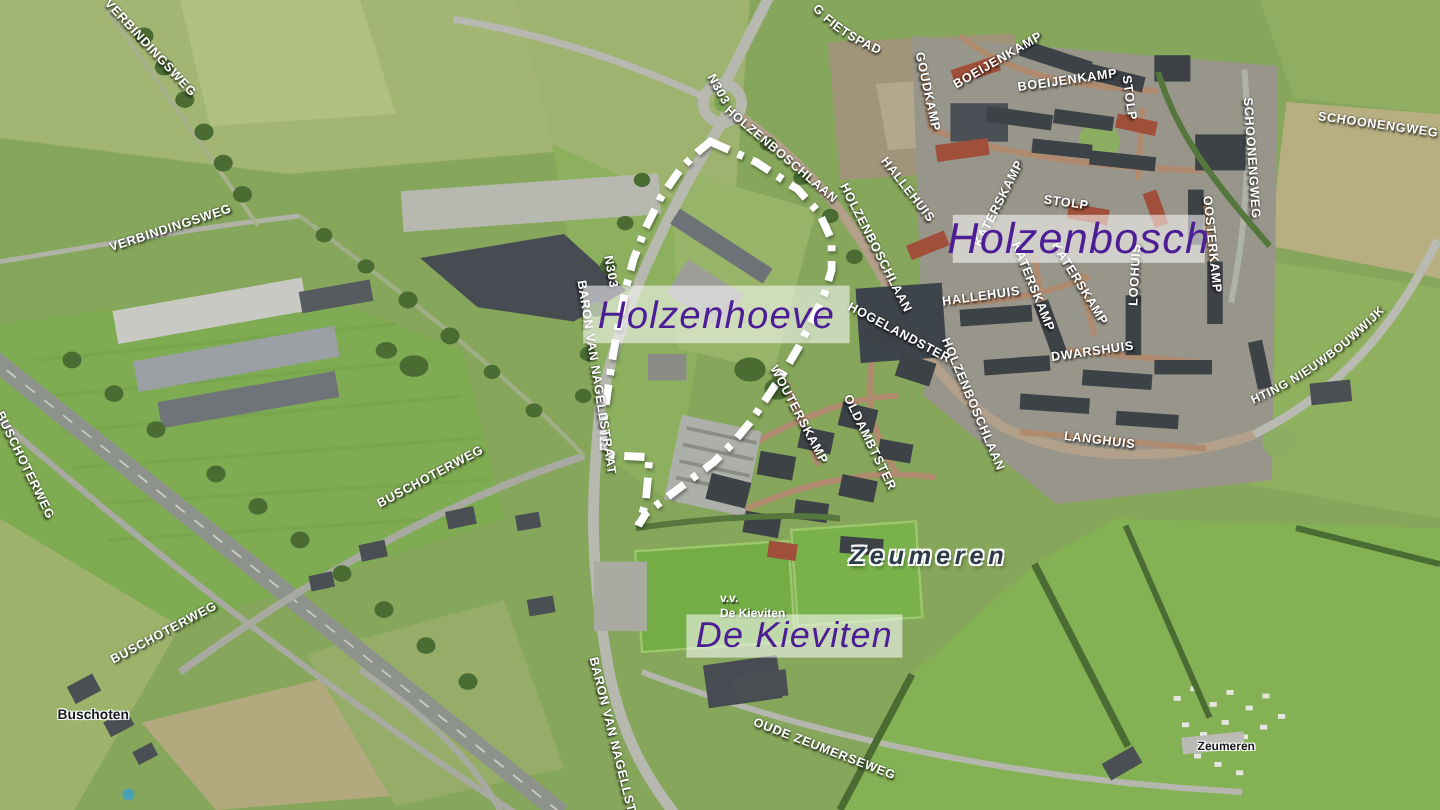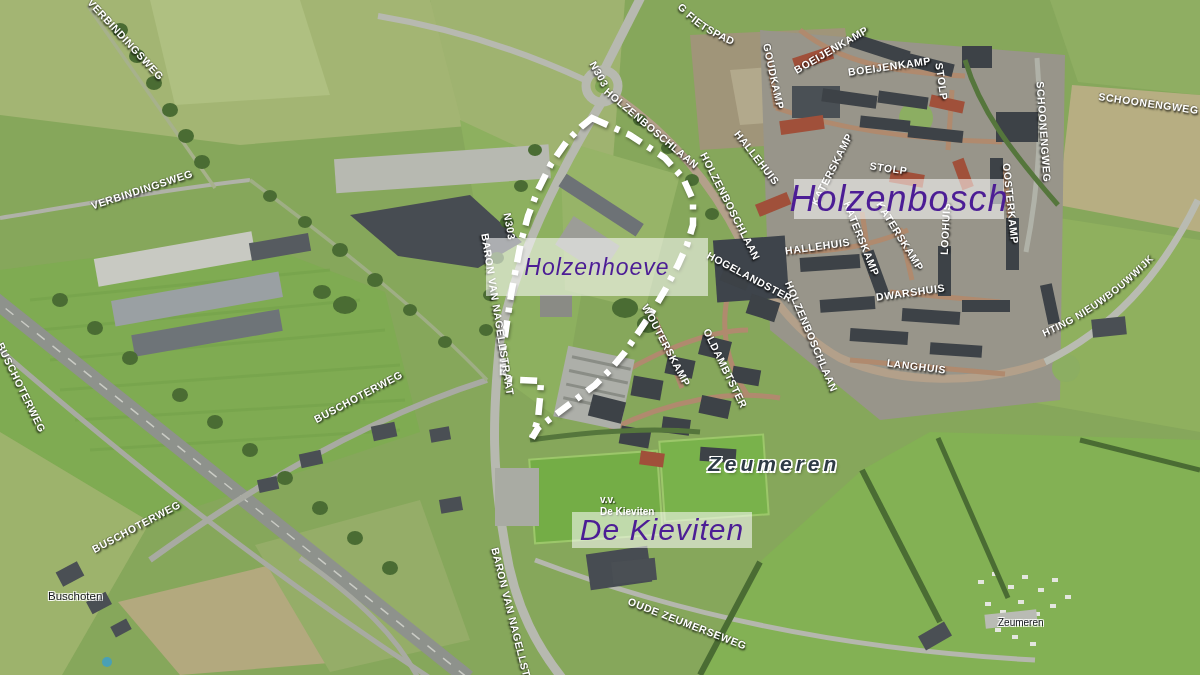--- a/index.html
+++ b/index.html
@@ -11,21 +11,21 @@
       text-shadow:1px 1.5px 2px rgba(0,0,0,.85), -0.5px -0.5px 1px rgba(0,0,0,.35);}
   .rl-sm{font-size:10px;}
   .boundary{fill:none;stroke:#ffffff;stroke-width:6.5;
             stroke-dasharray:17 8 5 8;filter:drop-shadow(1px 2px 1.5px rgba(0,0,0,.35));}
   .area-label{position:absolute;display:flex;align-items:center;justify-content:center;
       background:rgba(255,255,255,.55);color:#4c1d95;font-weight:normal;font-style:italic;
       white-space:nowrap;z-index:3;letter-spacing:1px;margin-left:16px;}
   .halo-label{position:absolute;color:#2e3b46;font-weight:bold;font-style:italic;z-index:2;
       white-space:nowrap;
       text-shadow:-1.5px -1.5px 0 #fff,1.5px -1.5px 0 #fff,-1.5px 1.5px 0 #fff,1.5px 1.5px 0 #fff,2px 3px 3px rgba(0,0,0,.35);}
-  .small-place{position:absolute;color:#16191d;font-weight:normal;z-index:2;white-space:nowrap;
+  .small-place{position:absolute;color:#16191d;font-weight:bold;z-index:2;white-space:nowrap;
       text-shadow:-1px -1px 0 rgba(255,255,255,.9),1px -1px 0 rgba(255,255,255,.9),-1px 1px 0 rgba(255,255,255,.9),1px 1px 0 rgba(255,255,255,.9);text-align:right;}
   .club-label{position:absolute;color:#fff;font-weight:bold;font-size:10px;z-index:1;
       text-align:left;line-height:12px;white-space:nowrap;
       text-shadow:1px 1px 1.5px rgba(0,0,0,.8);}
 </style>
 </head>
 <body>
 
 <div class="stage">
   <svg viewBox="0 0 1200 675" width="1200" height="675">
@@ -296,19 +296,19 @@
       </text>
     </g>
   </svg>
 
   <div class="club-label" style="left:600px;top:494px;width:96px;">
     <div>v.v.</div>
     <div>De Kieviten</div>
   </div>
 
   <div class="area-label" style="left:778px;top:179px;width:210px;height:40px;font-size:36px;">Holzenbosch</div>
-  <div class="area-label" style="left:470px;top:238px;width:222px;height:58px;font-size:23px;">Holzenhoeve</div>
+  <div class="area-label" style="left:470px;top:238px;width:222px;height:48px;font-size:32px;">Holzenhoeve</div>
   <div class="area-label" style="left:556px;top:512px;width:180px;height:36px;font-size:30px;">De Kieviten</div>
   <div class="halo-label" style="left:708px;top:452px;font-size:21px;letter-spacing:4px;">Zeumeren</div>
 
   <div class="small-place" style="left:48px;top:590px;font-size:11.5px;">Buschoten</div>
   <div class="small-place" style="left:998px;top:617px;font-size:10px;">Zeumeren</div>
 </div>
 
 </body></html>

